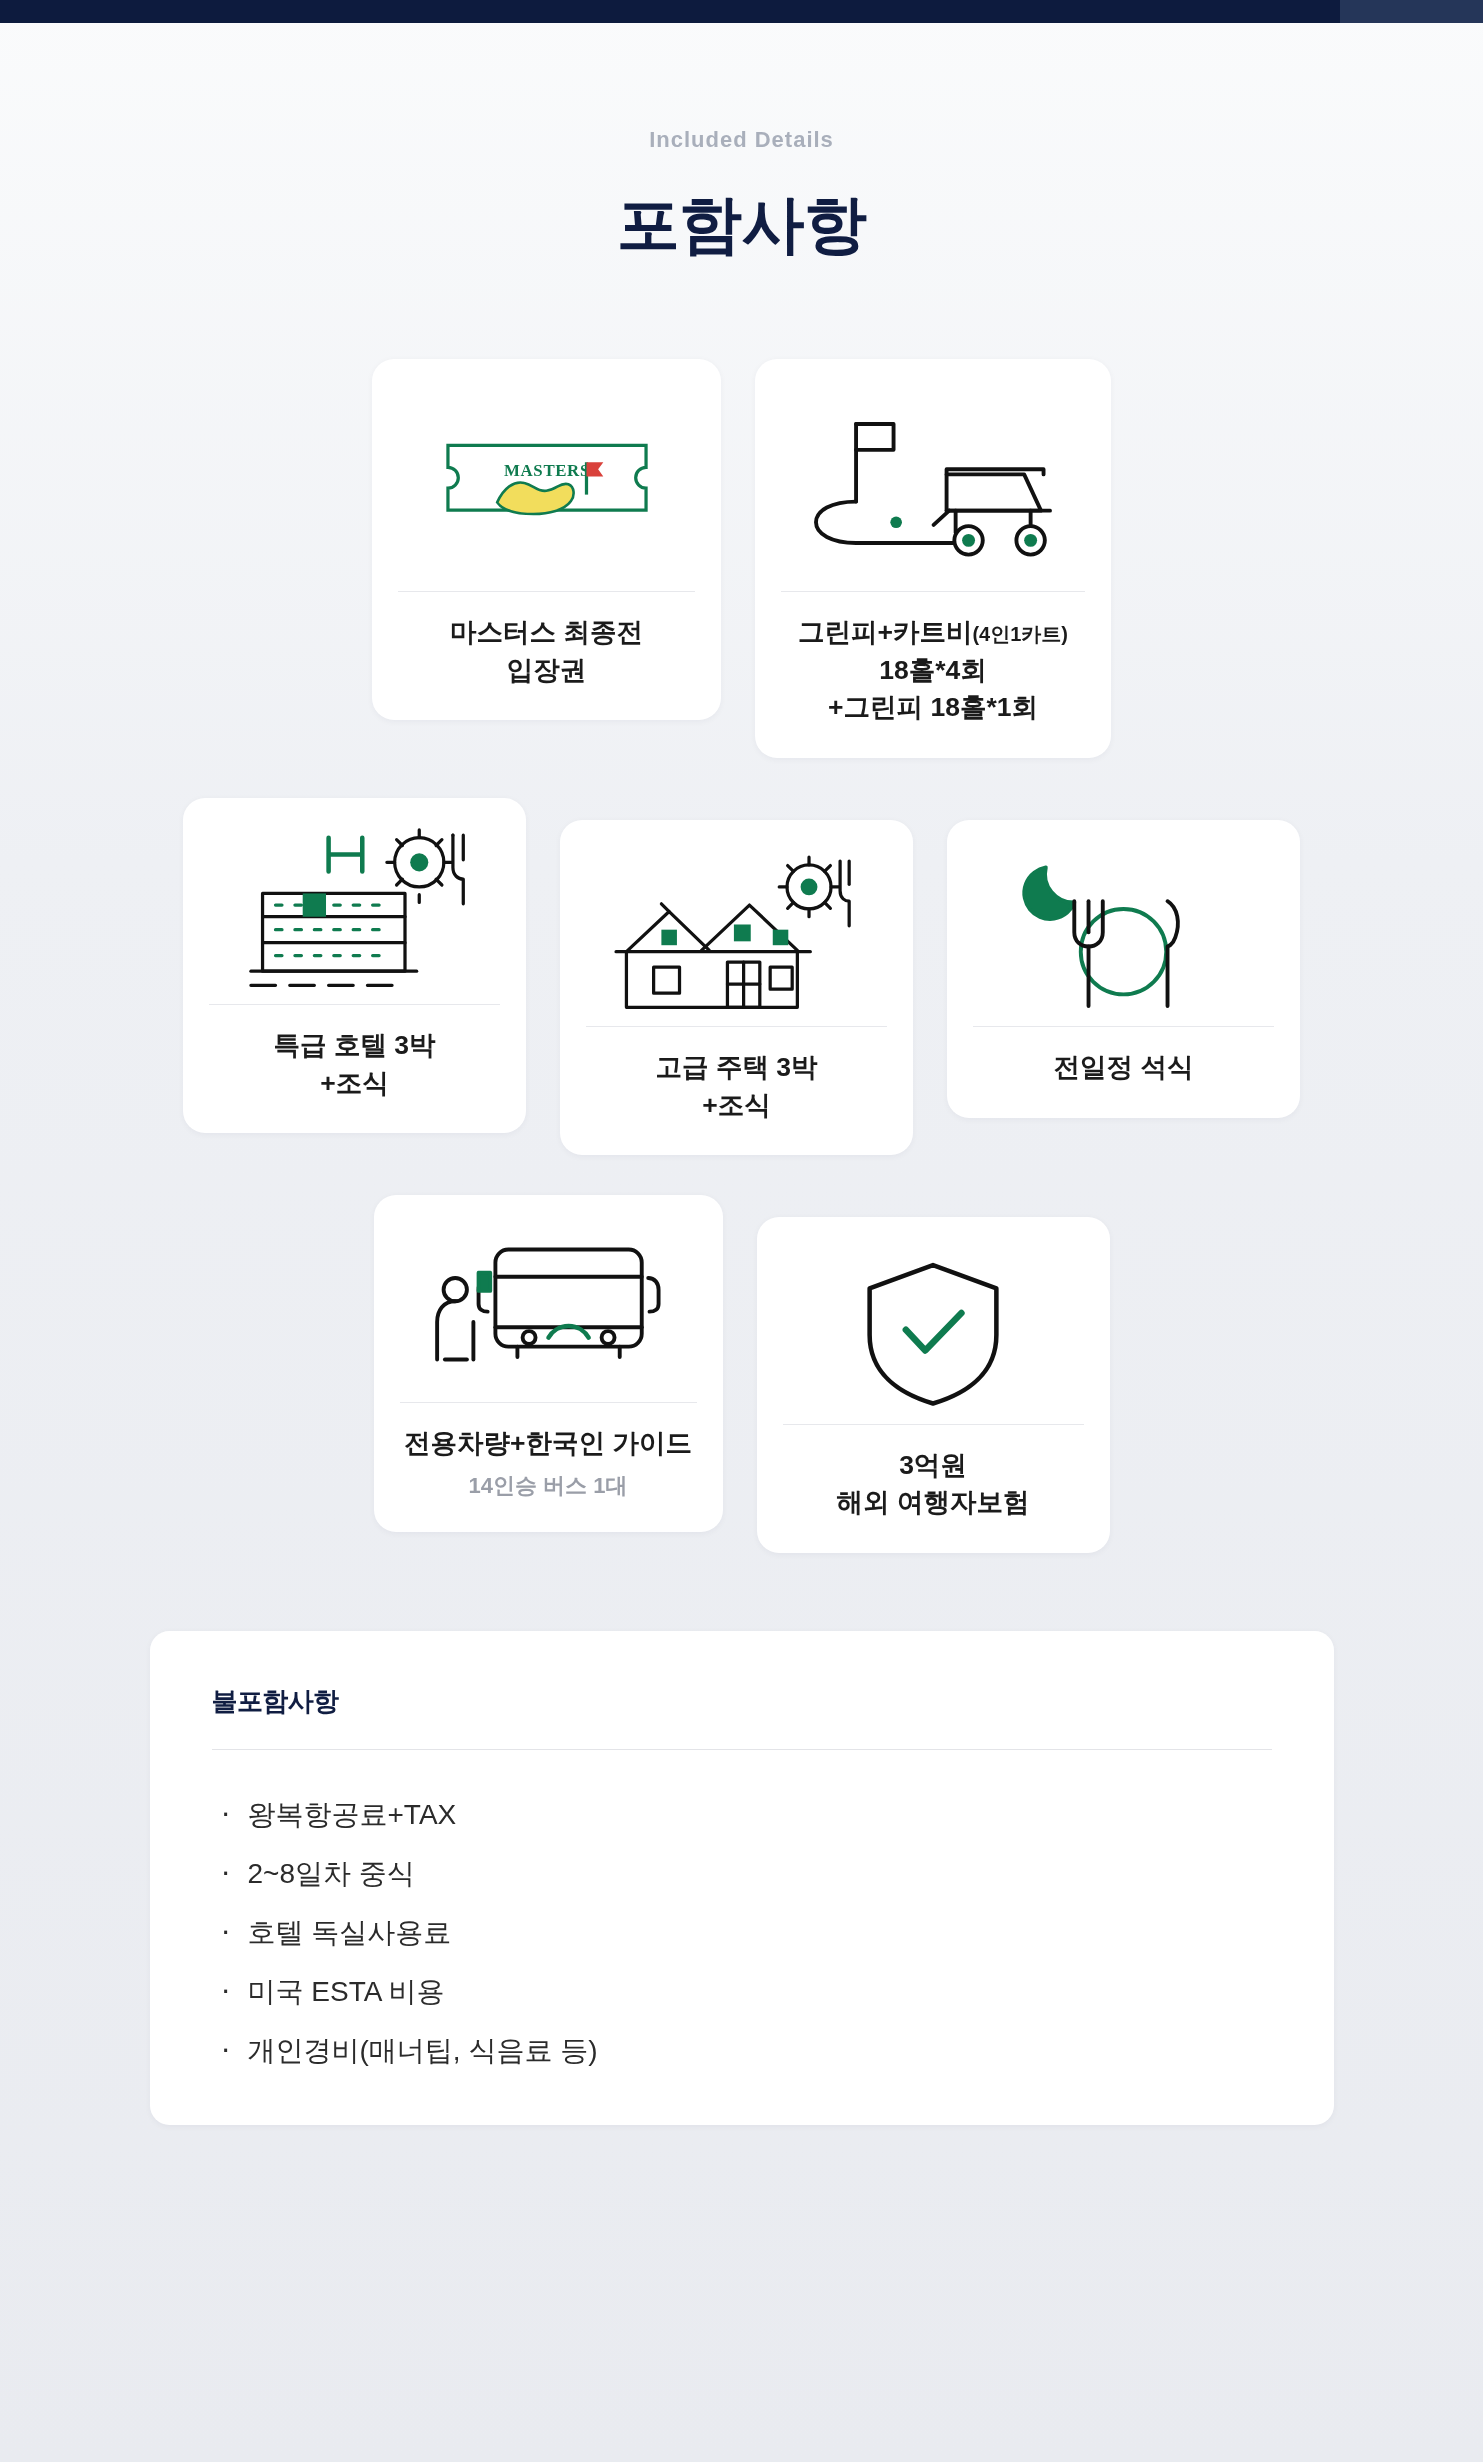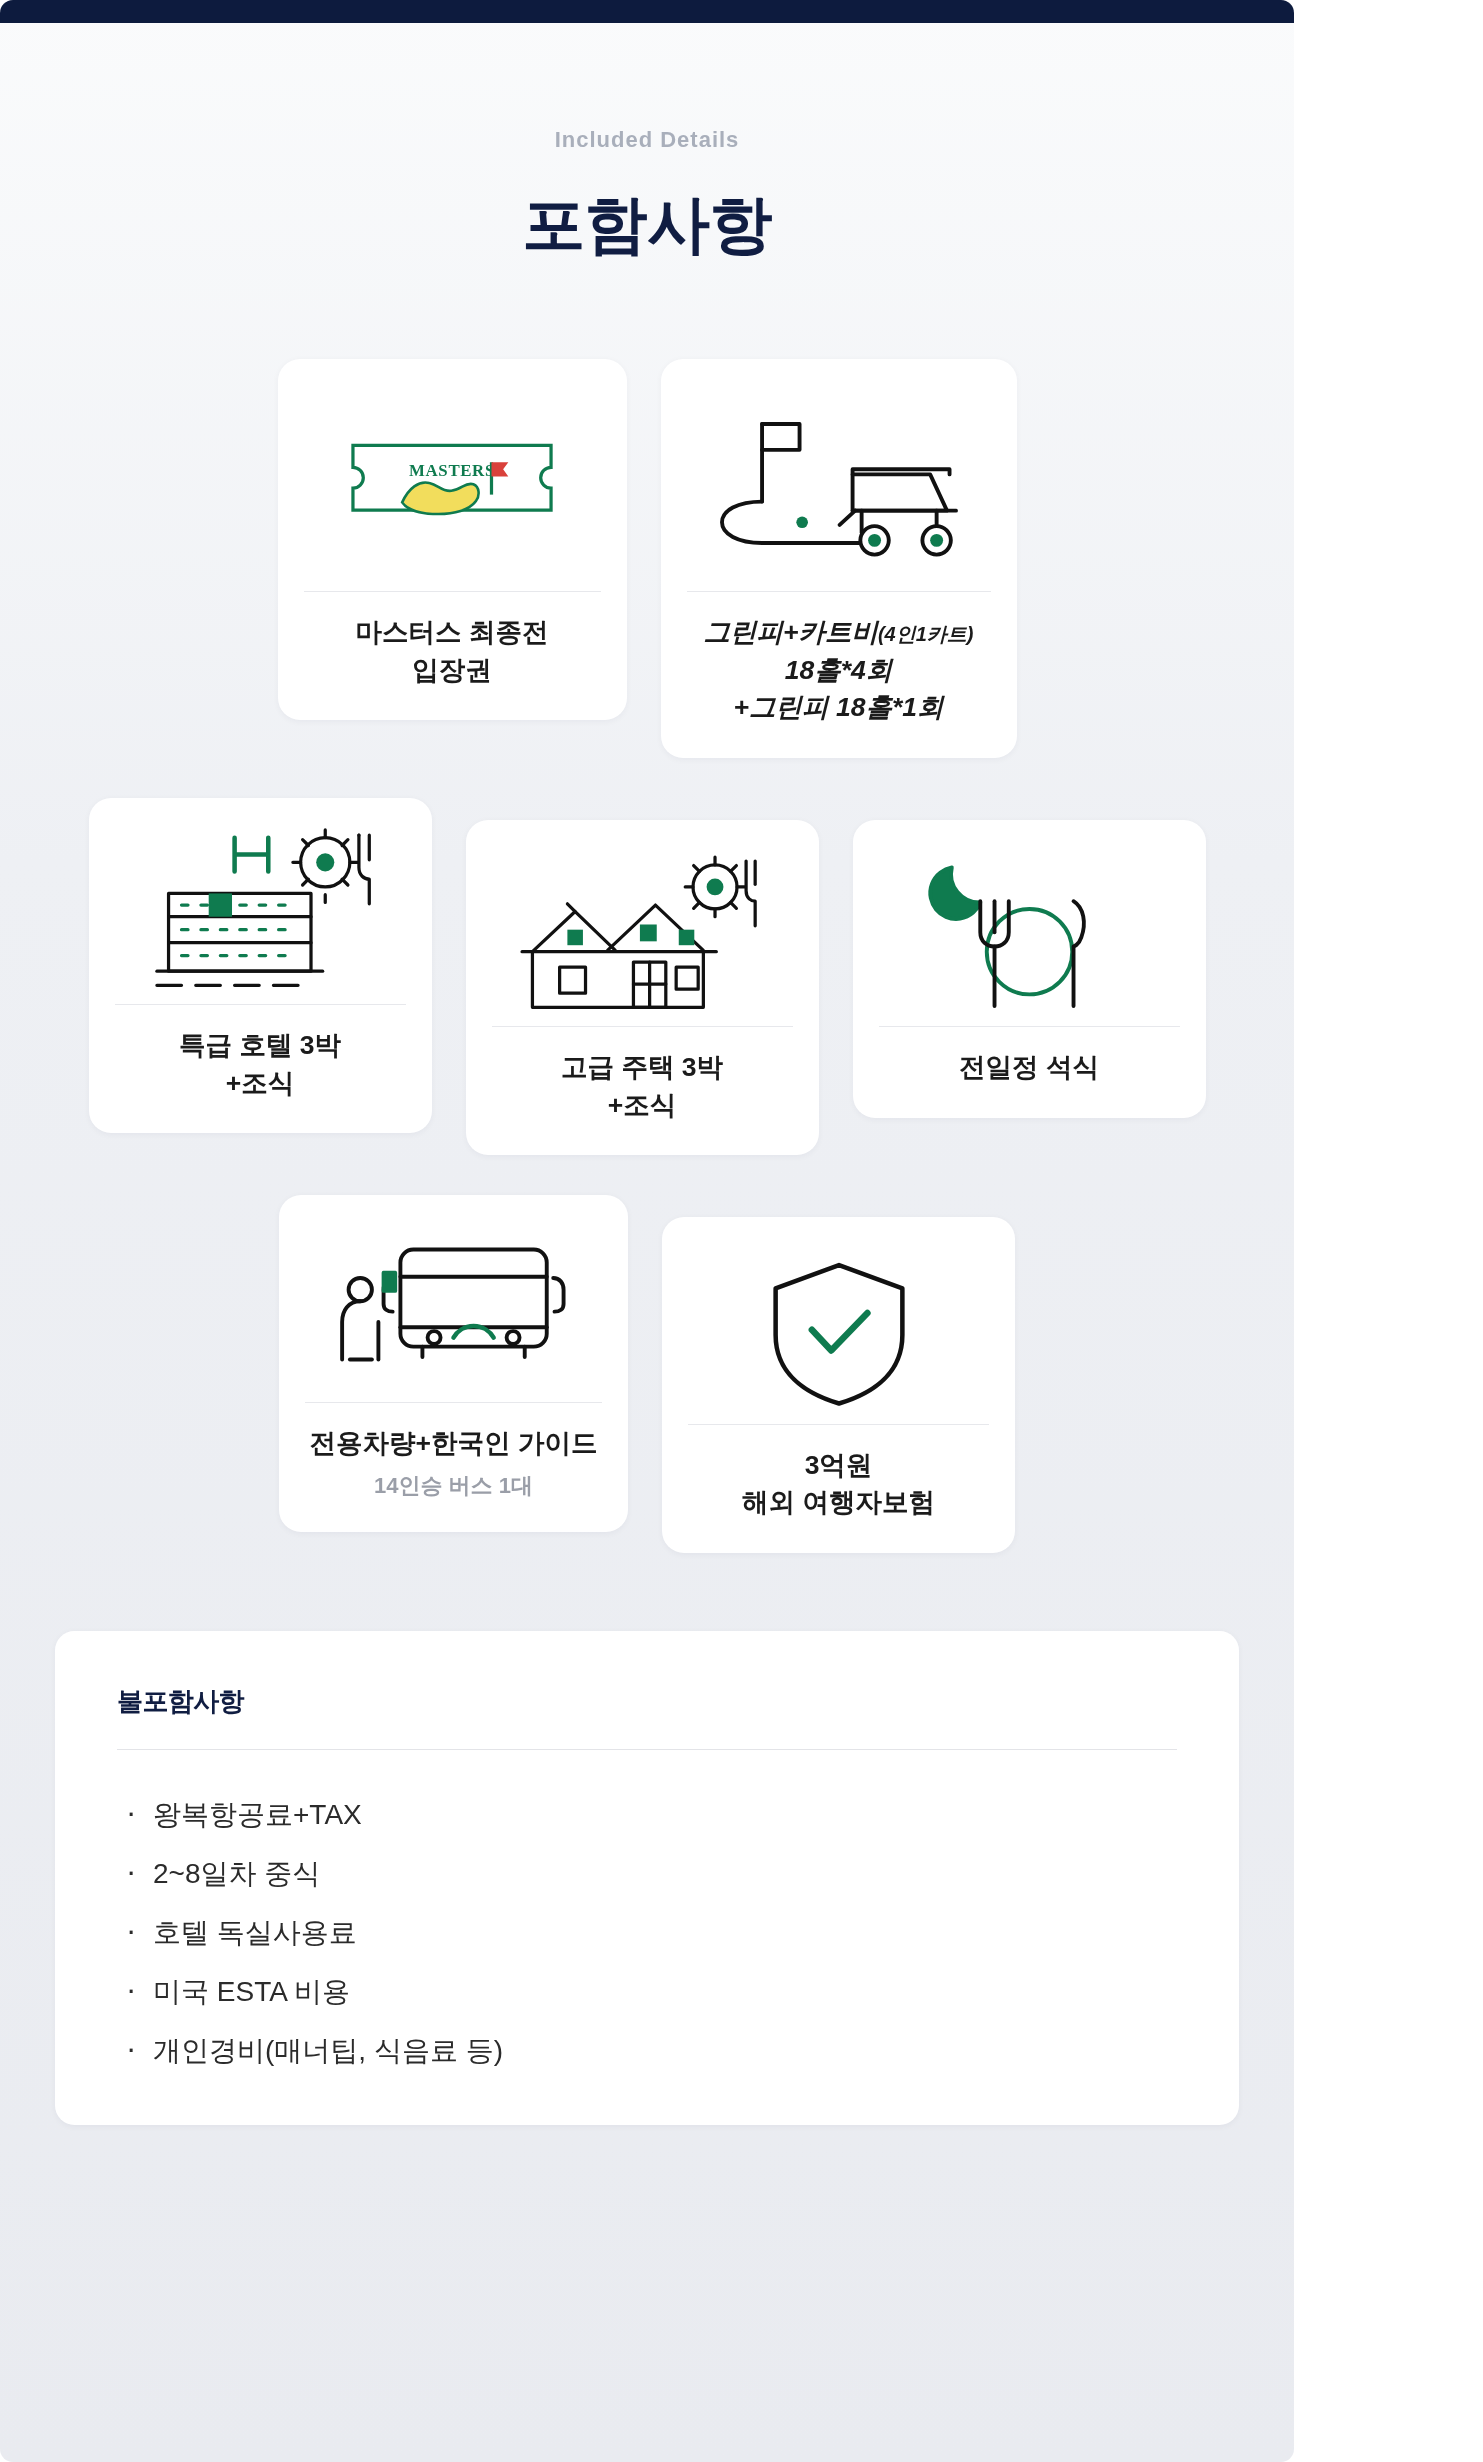--- a/index.html
+++ b/index.html
@@ -5,25 +5,24 @@
   * { box-sizing: border-box; margin: 0; padding: 0; }
 
   html, body {
     width: 1483px;
     background: #ffffff;
     font-family: "Liberation Sans", "DejaVu Sans", sans-serif;
   }
 
   .page {
     position: relative;
-    width: 1294px;
+    width: 1483px;
     min-height: 2462px;
     background: linear-gradient(180deg, #fafbfc 0%, #eef0f4 35%, #e9ebf0 100%);
     overflow: hidden;
-    border-radius: 13px;
   }
 
   
   .topbar {
     position: relative;
     width: 100%;
     height: 23px;
     background: #0d1b3e;
     display: flex;
   }
@@ -101,21 +100,21 @@
     text-align: center;
     font-size: 22px;
     color: #9a9ea8;
     font-weight: bold;
   }
 
   
   .w-540 { width: 349px; }
   .w-530 { width: 343px; }
   .w-545 { width: 353px; margin-top: 22px; }
-  .w-550 { width: 356px; font-style: italic; }
+  .w-550 { width: 356px; }
 
   
   .excluded {
     margin: 78px auto 0 auto;
     width: 1184px;
     background: #ffffff;
     border-radius: 19.4px;
     padding: 53px 62px 60px 62px;
     box-shadow: 0 1.3px 6.5px rgba(20,30,60,0.045);
   }

